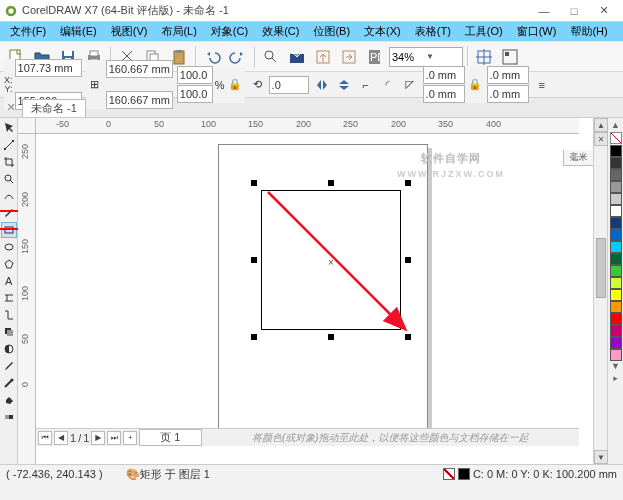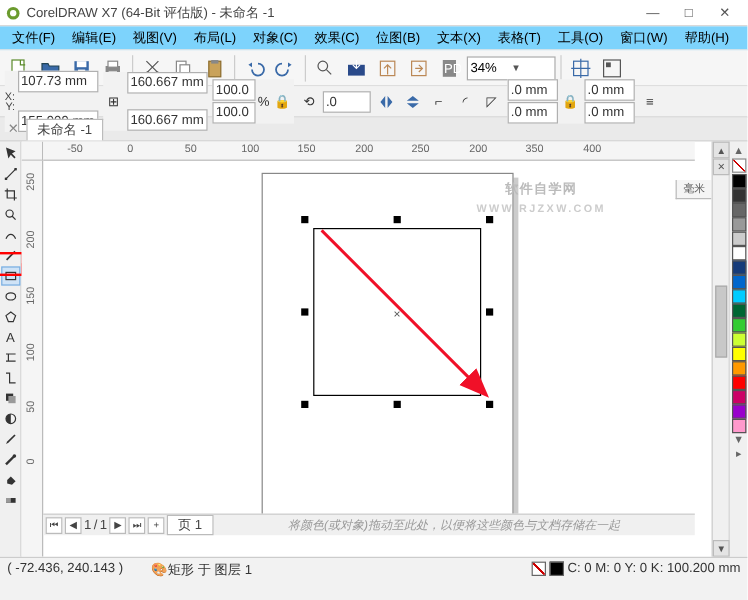--- a/index.html
+++ b/index.html
@@ -47,21 +47,21 @@
 .colorbar { width: 16px; background: #f0f0f0; border-left: 1px solid #ccc; display: flex; flex-direction: column; align-items: center; padding-top: 2px; gap: 0; }
 .colorbar .arrow { height: 12px; color: #666; font-size: 9px; }
 .colorbar .no-color { width: 12px; height: 12px; border: 1px solid #888; background: #fff; position: relative; margin-bottom: 1px; }
 .colorbar .no-color::after { content: ""; position: absolute; left: 0; top: 0; width: 100%; height: 100%; background: linear-gradient(to top right, transparent 45%, #c00 46%, #c00 54%, transparent 55%); }
 .colorbar .swatch { width: 12px; height: 12px; border: 1px solid #555; }
 .vscroll { width: 14px; background: #f0f0f0; border-left: 1px solid #ccc; position: relative; }
 .vscroll .thumb { position: absolute; left: 2px; top: 120px; width: 10px; height: 60px; background: #c8c8c8; border: 1px solid #aaa; }
 .vscroll .btn { position: absolute; left: 0; width: 14px; height: 14px; background: #e4e4e4; border: 1px solid #bbb; display: flex; align-items: center; justify-content: center; font-size: 8px; color: #555; }
 .page-nav { position: absolute; left: 18px; bottom: 18px; right: 14px; height: 18px; background: #f0f0f0; border-top: 1px solid #ccc; display: flex; align-items: center; gap: 2px; padding: 0 2px; font-size: 10px; color: #444; }
 .page-nav .navbtn { width: 14px; height: 14px; border: 1px solid #bbb; background: #fff; display: flex; align-items: center; justify-content: center; font-size: 8px; }
-.page-nav .page-tab { padding: 0 8px; background: #fff; border: 1px solid #bbb; }
+.page-nav .page-tab { padding: 0 20px; background: #fff; border: 1px solid #bbb; }
 .page-nav .hint { flex: 1; text-align: center; color: #999; font-style: italic; font-size: 10px; }
 .statusbar { position: absolute; left: 0; right: 0; bottom: 0; height: 36px; background: #f2f2f2; border-top: 1px solid #ccc; }
 .statusbar .row { height: 18px; display: flex; align-items: center; padding: 0 6px; font-size: 10px; color: #333; }
 .statusbar .coords { min-width: 120px; }
 .statusbar .sw { width: 12px; height: 12px; border: 1px solid #666; display: inline-block; vertical-align: middle; margin-right: 3px; }
 .statusbar .no-fill { background: #fff; position: relative; }
 .statusbar .no-fill::after { content: ""; position: absolute; inset: 0; background: linear-gradient(to top right, transparent 44%, #c00 45%, #c00 55%, transparent 56%); }
 </style>
 </head>
 <body>

